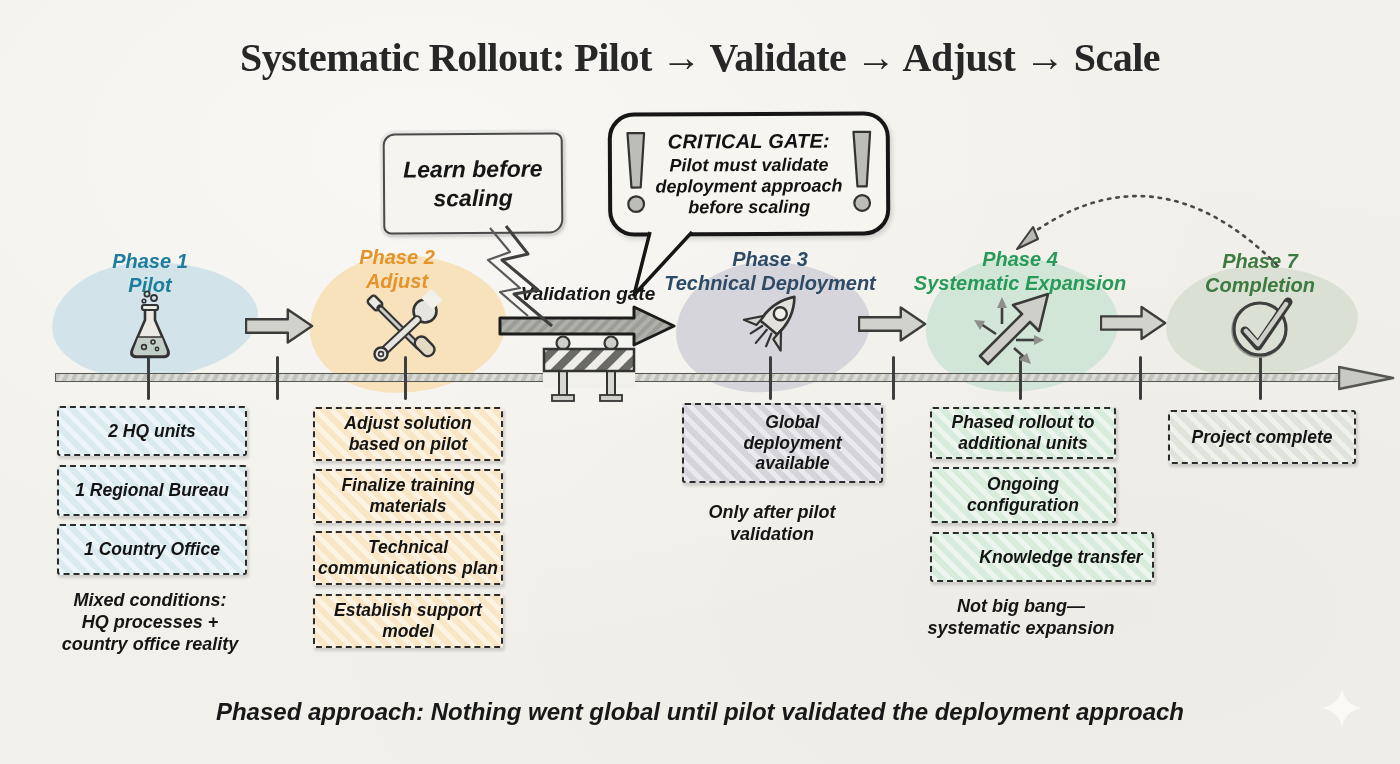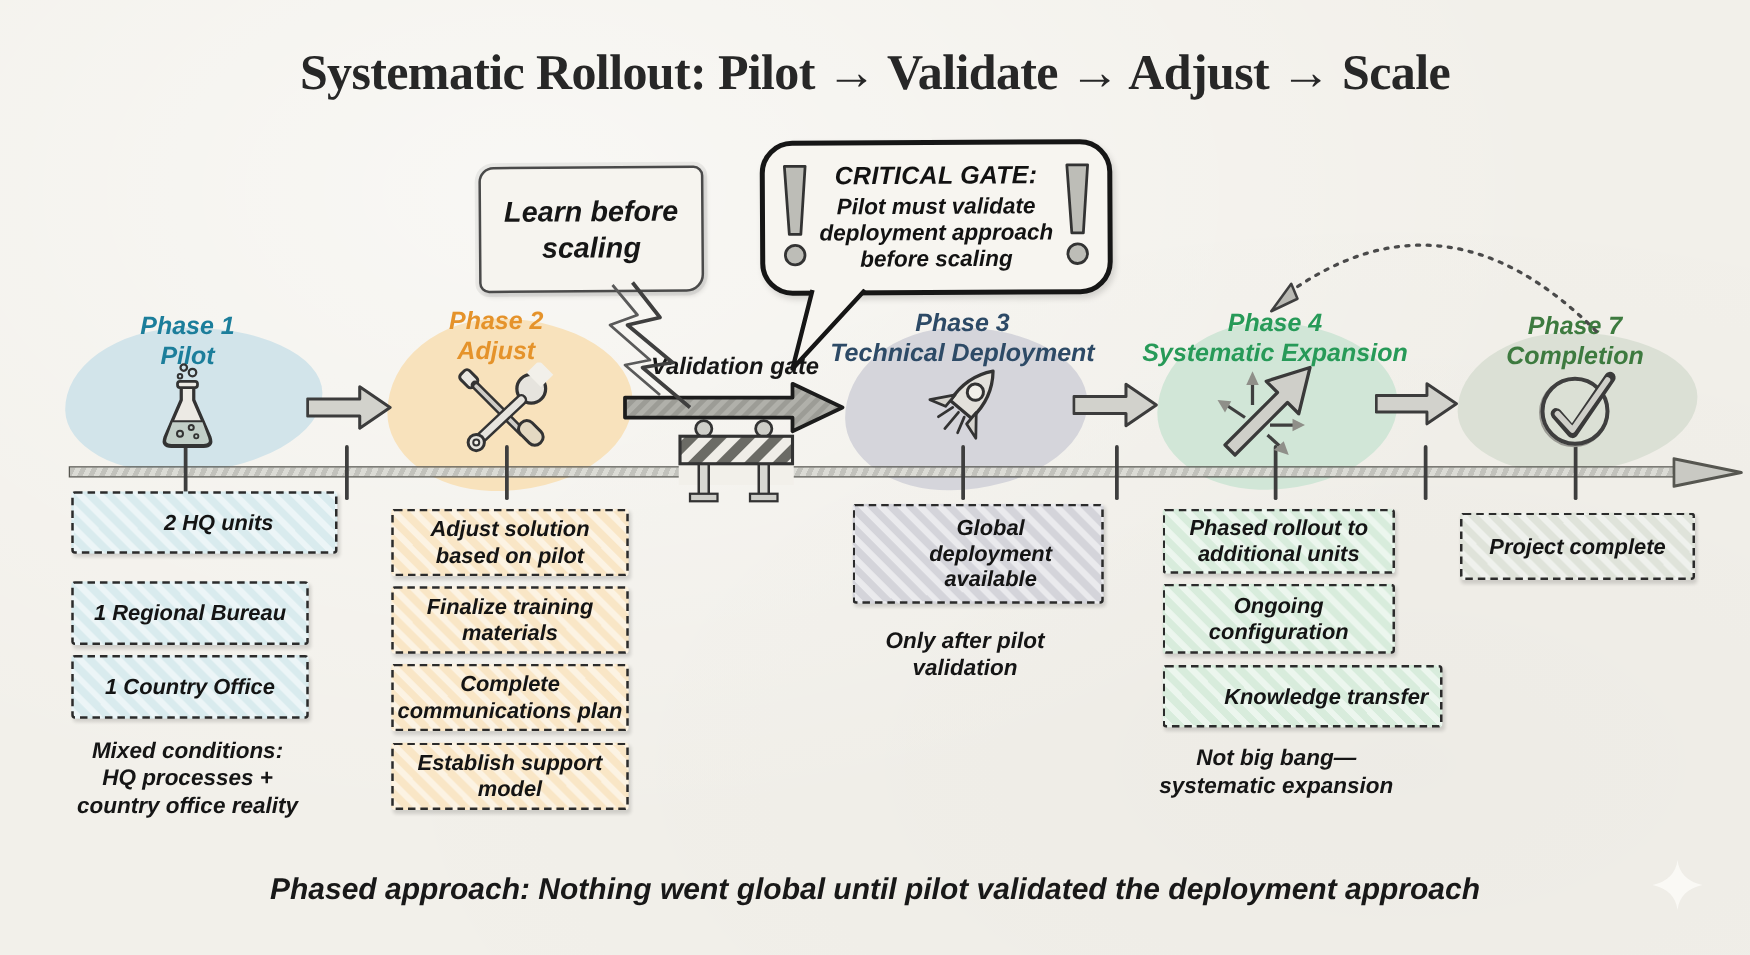--- a/index.html
+++ b/index.html
@@ -211,32 +211,32 @@
   <svg class="abs" style="left:618px;top:231px;" width="92" height="70" viewBox="0 0 92 70">
     <polygon points="32,1 74,1 16,64" fill="#f7f5f0"></polygon>
     <path d="M32,1 L16,64 L74,1" fill="none" stroke="#161616" stroke-width="3.5" stroke-linejoin="round"></path>
   </svg>
 
   <svg class="abs" style="left:995px;top:165px;" width="305" height="110" viewBox="0 0 305 110">
     <path d="M282,100 Q160,-22 32,72" fill="none" stroke="#4a4a4a" stroke-width="2.6" stroke-dasharray="2.5,6" stroke-linecap="round"></path>
     <polygon points="22,84 38,62 43,74" fill="#b9b9b3" stroke="#3f3f3f" stroke-width="2" stroke-linejoin="round"></polygon>
   </svg>
 
-  <div class="abs pbox pre f-p1" style="left:57px;top:393px;width:186px;height:46px;padding-left:23px;">2 HQ units</div>
+  <div class="abs pbox pre f-p1" style="left:57px;top:406px;width:186px;height:46px;">2 HQ units</div>
   <div class="abs pbox pre f-p1" style="left:57px;top:465px;width:186px;height:47px;">1 Regional Bureau</div>
   <div class="abs pbox pre f-p1" style="left:57px;top:524px;width:186px;height:47px;">1 Country Office</div>
   <div class="abs note pre" style="left:40px;top:590px;width:220px;">Mixed conditions:
 HQ processes +
 country office reality</div>
 
   <div class="abs pbox pre f-p2" style="left:313px;top:407px;width:186px;height:50px;">Adjust solution
 based on pilot</div>
   <div class="abs pbox pre f-p2" style="left:313px;top:469px;width:186px;height:50px;">Finalize training
 materials</div>
-  <div class="abs pbox pre f-p2" style="left:313px;top:531px;width:186px;height:50px;">Complete
+  <div class="abs pbox pre f-p2" style="left:313px;top:531px;width:186px;height:50px;">Technical
 communications plan</div>
   <div class="abs pbox pre f-p2" style="left:313px;top:594px;width:186px;height:50px;">Establish support
 model</div>
 
   <div class="abs pbox pre f-p3" style="left:682px;top:403px;width:177px;height:76px;">Global
 deployment
 available</div>
   <div class="abs note pre" style="left:672px;top:502px;width:200px;">Only after pilot
 validation</div>
 

